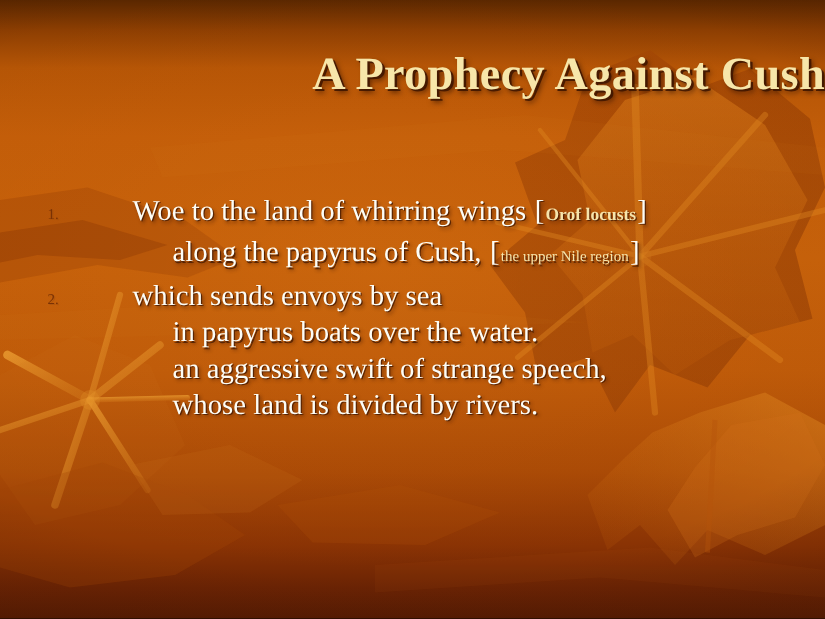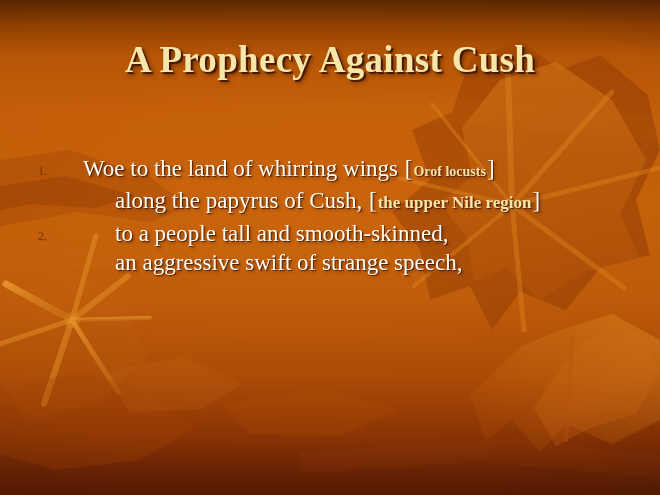--- a/index.html
+++ b/index.html
@@ -50,21 +50,21 @@
         rgba(70,24,2,0.30) 86%,
         rgba(52,16,1,0.55) 100%);
   }
 
   
   #title {
     position: absolute;
     left: 0;
     top: 40px;
     width: 660px;
-    text-align: center;
+    text-align: right;
     font-size: 37px;
     font-weight: bold;
     line-height: 1.1;
     color: #f7e6a9;
     letter-spacing: 0.3px;
     text-shadow:
        2px 2px 0px rgba(60,20,0,0.85),
        3px 3px 4px rgba(40,12,0,0.55);
     white-space: nowrap;
   }
@@ -90,21 +90,21 @@
     position: absolute;
     left: 38px;
     top: 11px;
     font-size: 12px;
     line-height: 1;
     color: #7a3205;
     text-shadow: 1px 1px 0 rgba(160,80,15,0.45);
   }
 
   .verse-lines {
-    padding-left: 83px;
+    padding-left: 106px;
     font-size: 23px;
     line-height: 29px;
     color: #fdfdf6;
     text-shadow:
        1px 1px 0px rgba(70,26,2,0.80),
        2px 2px 3px rgba(50,16,0,0.45);
   }
 
   .line {
     white-space: nowrap;
@@ -128,22 +128,22 @@
   .note-a {
     font-size: 14px;
     font-weight: bold;
     color: #f6e4ab;
     text-shadow:
        1px 1px 0px rgba(70,26,2,0.75),
        2px 2px 3px rgba(50,16,0,0.40);
   }
 
   .note-b {
-    font-size: 17px;
-    font-weight: bold;
+    font-size: 12px;
+    font-weight: normal;
     color: #f6e4ab;
     text-shadow:
        1px 1px 0px rgba(70,26,2,0.75),
        2px 2px 3px rgba(50,16,0,0.40);
   }
 </style>
 </head>
 <body>
 
 <div id="slide">
@@ -240,19 +240,21 @@
       <div class="verse-lines">
         <div class="line"><span>Woe to the land of whirring wings </span><span class="note"><span class="brk">[</span><span class="note-a">Or</span><span class="note-a ital">of locusts</span><span class="brk">]</span></span></div>
 
         <div class="line indent"><span>along the papyrus of Cush, </span><span class="note"><span class="brk">[</span><span class="note-b">the upper Nile region</span><span class="brk">]</span></span></div>
       </div>
     </div>
 
     <div class="verse">
       <span class="verse-num">2.</span>
       <div class="verse-lines">
-        <div class="line indent">to a people tall and smooth-skinned,</div>
+        <div class="line">which sends envoys by sea</div>
+        <div class="line indent">in papyrus boats over the water.</div>
         <div class="line indent">an aggressive swift of strange speech,</div>
+        <div class="line indent">whose land is divided by rivers.</div>
       </div>
     </div>
 
   </div>
 </div>
 
 </body></html>

